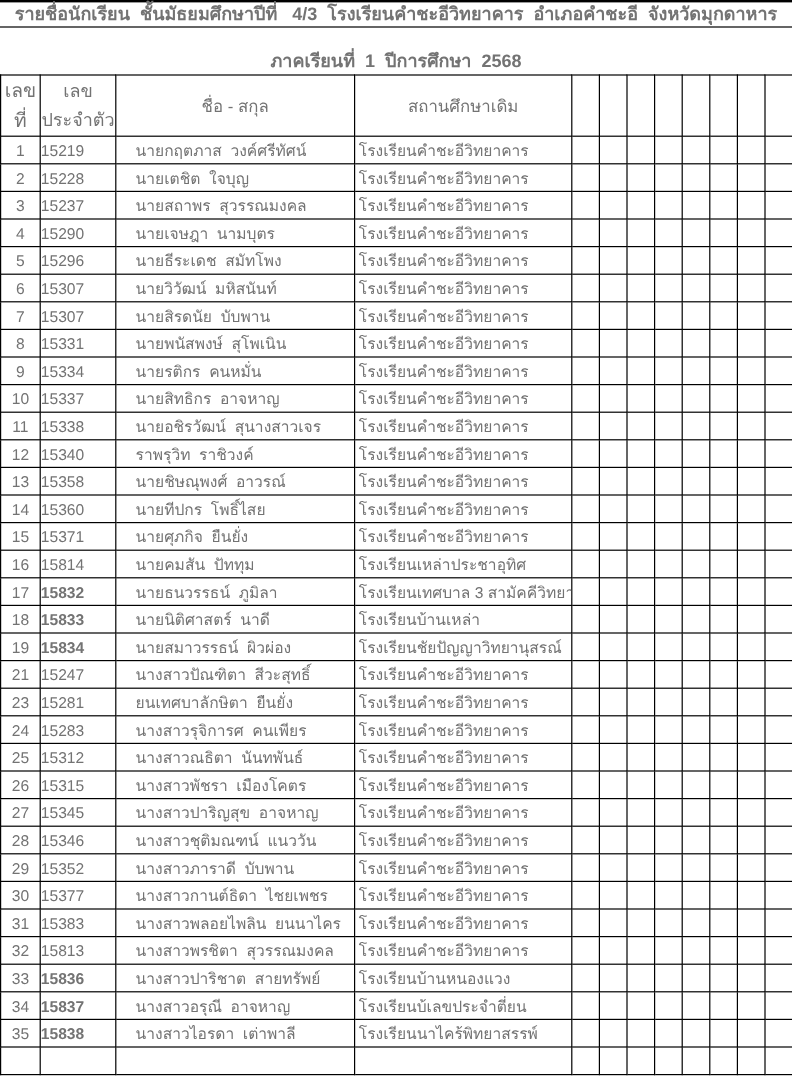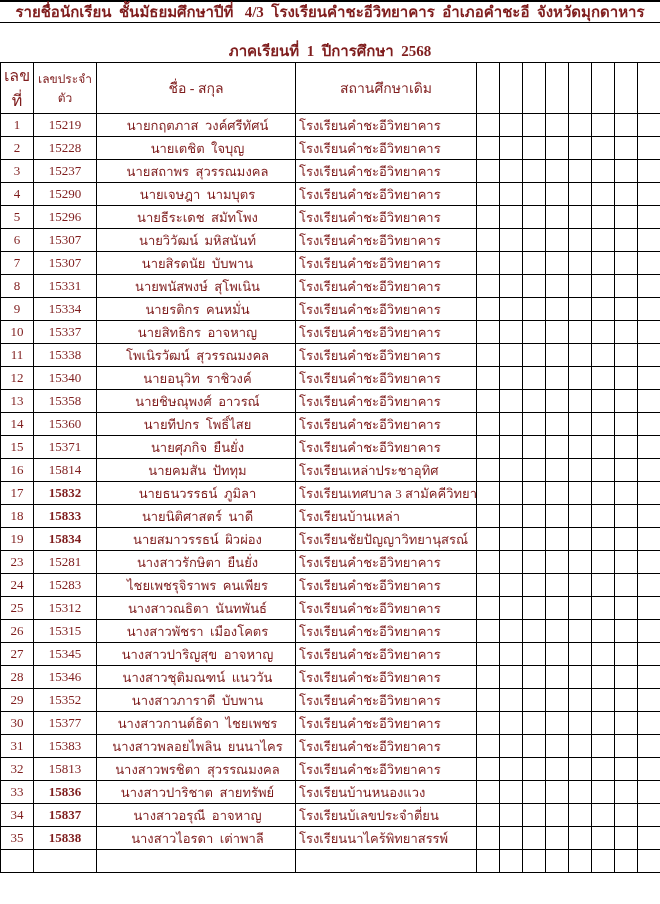--- a/index.html
+++ b/index.html
@@ -1,19 +1,19 @@
 <!DOCTYPE html>
 <html><head>
 <meta charset="utf-8">
 <style>
   * { margin:0; padding:0; box-sizing:border-box; }
   body { background:#ffffff; }
   .page {
-    width:660px; height:904px; background:#ffffff; color:#7f1d1d;
-    font-family:Liberation Serif, serif;
+    width:660px; height:904px; background:#ffffff; color:#737373;
+    font-family:Liberation Sans, sans-serif;
     overflow:hidden;
   }
   .title-line1 {
     height:23px; border-top:2px solid #000; border-bottom:1px solid #000;
     display:flex; align-items:center; justify-content:center;
     font-weight:bold; font-size:15px; white-space:pre;
   }
   .title-line2 {
     height:23px;
     display:flex; align-items:center; justify-content:center;
@@ -22,27 +22,27 @@
   table.student-table {
     width:660px; table-layout:fixed; border-collapse:collapse;
   }
   table.student-table th, table.student-table td {
     border:1px solid #000; vertical-align:middle; overflow:hidden;
   }
   thead tr { height:31px; }
   tbody tr { height:23px; }
   th { font-weight:normal; text-align:center; }
   .h-no   { font-size:16px; }
-  .h-id   { font-size:12px; }
+  .h-id   { font-size:15px; }
   .h-name { font-size:14px;margin-left:20px; }
   .h-school { font-size:14px; }
   .cell-no   { text-align:center; font-size:13px; }
-  .cell-id   { text-align:center; font-size:13px; }
+  .cell-id   { font-size:13px; }
   .cell-id.bold { font-weight:bold; }
-  .cell-name { text-align:center; font-size:13px; padding-left:3px; white-space:pre; }
+  .cell-name { text-align:left; font-size:13px; padding-left:16px; white-space:pre; }
   .cell-school { text-align:left; font-size:13px; padding-left:3px; white-space:pre; }
   .cell-empty { }
 </style>
 </head>
 <body>
 
 <div class="page">
 
   <div class="title-line1">รายชื่อนักเรียน  ชั้นมัธยมศึกษาปีที่   4/3  โรงเรียนคำชะอีวิทยาคาร  อำเภอคำชะอี  จังหวัดมุกดาหาร</div>
   <div class="title-line2">ภาคเรียนที่  1  ปีการศึกษา  2568</div>
@@ -215,35 +215,35 @@
           <td class="cell-empty"></td>
           <td class="cell-empty"></td>
           <td class="cell-empty"></td>
           <td class="cell-empty"></td>
           <td class="cell-empty"></td>
           <td class="cell-empty"></td>
         </tr>
         <tr>
           <td class="cell-no">11</td>
           <td class="cell-id">15338</td>
-          <td class="cell-name">โพเนิรวัฒน์  สุวรรณมงคล</td>
+          <td class="cell-name">นายอชิรวัฒน์  สุนางสาวเจร</td>
           <td class="cell-school">โรงเรียนคำชะอีวิทยาคาร</td>
           <td class="cell-empty"></td>
           <td class="cell-empty"></td>
           <td class="cell-empty"></td>
           <td class="cell-empty"></td>
           <td class="cell-empty"></td>
           <td class="cell-empty"></td>
           <td class="cell-empty"></td>
           <td class="cell-empty"></td>
         </tr>
         <tr>
           <td class="cell-no">12</td>
           <td class="cell-id">15340</td>
-          <td class="cell-name">นายอนุวิท  ราชิวงค์</td>
+          <td class="cell-name">ราพรุวิท  ราชิวงค์</td>
           <td class="cell-school">โรงเรียนคำชะอีวิทยาคาร</td>
           <td class="cell-empty"></td>
           <td class="cell-empty"></td>
           <td class="cell-empty"></td>
           <td class="cell-empty"></td>
           <td class="cell-empty"></td>
           <td class="cell-empty"></td>
           <td class="cell-empty"></td>
           <td class="cell-empty"></td>
         </tr>
@@ -339,37 +339,51 @@
           <td class="cell-empty"></td>
           <td class="cell-empty"></td>
           <td class="cell-empty"></td>
           <td class="cell-empty"></td>
           <td class="cell-empty"></td>
           <td class="cell-empty"></td>
           <td class="cell-empty"></td>
           <td class="cell-empty"></td>
         </tr>
         <tr>
+          <td class="cell-no">21</td>
+          <td class="cell-id">15247</td>
+          <td class="cell-name">นางสาวปัณฑิตา  สีวะสุทธิ์</td>
+          <td class="cell-school">โรงเรียนคำชะอีวิทยาคาร</td>
+          <td class="cell-empty"></td>
+          <td class="cell-empty"></td>
+          <td class="cell-empty"></td>
+          <td class="cell-empty"></td>
+          <td class="cell-empty"></td>
+          <td class="cell-empty"></td>
+          <td class="cell-empty"></td>
+          <td class="cell-empty"></td>
+        </tr>
+        <tr>
           <td class="cell-no">23</td>
           <td class="cell-id">15281</td>
-          <td class="cell-name">นางสาวรักษิตา  ยืนยั่ง</td>
+          <td class="cell-name">ยนเทศบาลักษิตา  ยืนยั่ง</td>
           <td class="cell-school">โรงเรียนคำชะอีวิทยาคาร</td>
           <td class="cell-empty"></td>
           <td class="cell-empty"></td>
           <td class="cell-empty"></td>
           <td class="cell-empty"></td>
           <td class="cell-empty"></td>
           <td class="cell-empty"></td>
           <td class="cell-empty"></td>
           <td class="cell-empty"></td>
         </tr>
         <tr>
           <td class="cell-no">24</td>
           <td class="cell-id">15283</td>
-          <td class="cell-name">ไชยเพชรุจิราพร  คนเพียร</td>
+          <td class="cell-name">นางสาวรุจิการศ  คนเพียร</td>
           <td class="cell-school">โรงเรียนคำชะอีวิทยาคาร</td>
           <td class="cell-empty"></td>
           <td class="cell-empty"></td>
           <td class="cell-empty"></td>
           <td class="cell-empty"></td>
           <td class="cell-empty"></td>
           <td class="cell-empty"></td>
           <td class="cell-empty"></td>
           <td class="cell-empty"></td>
         </tr>

